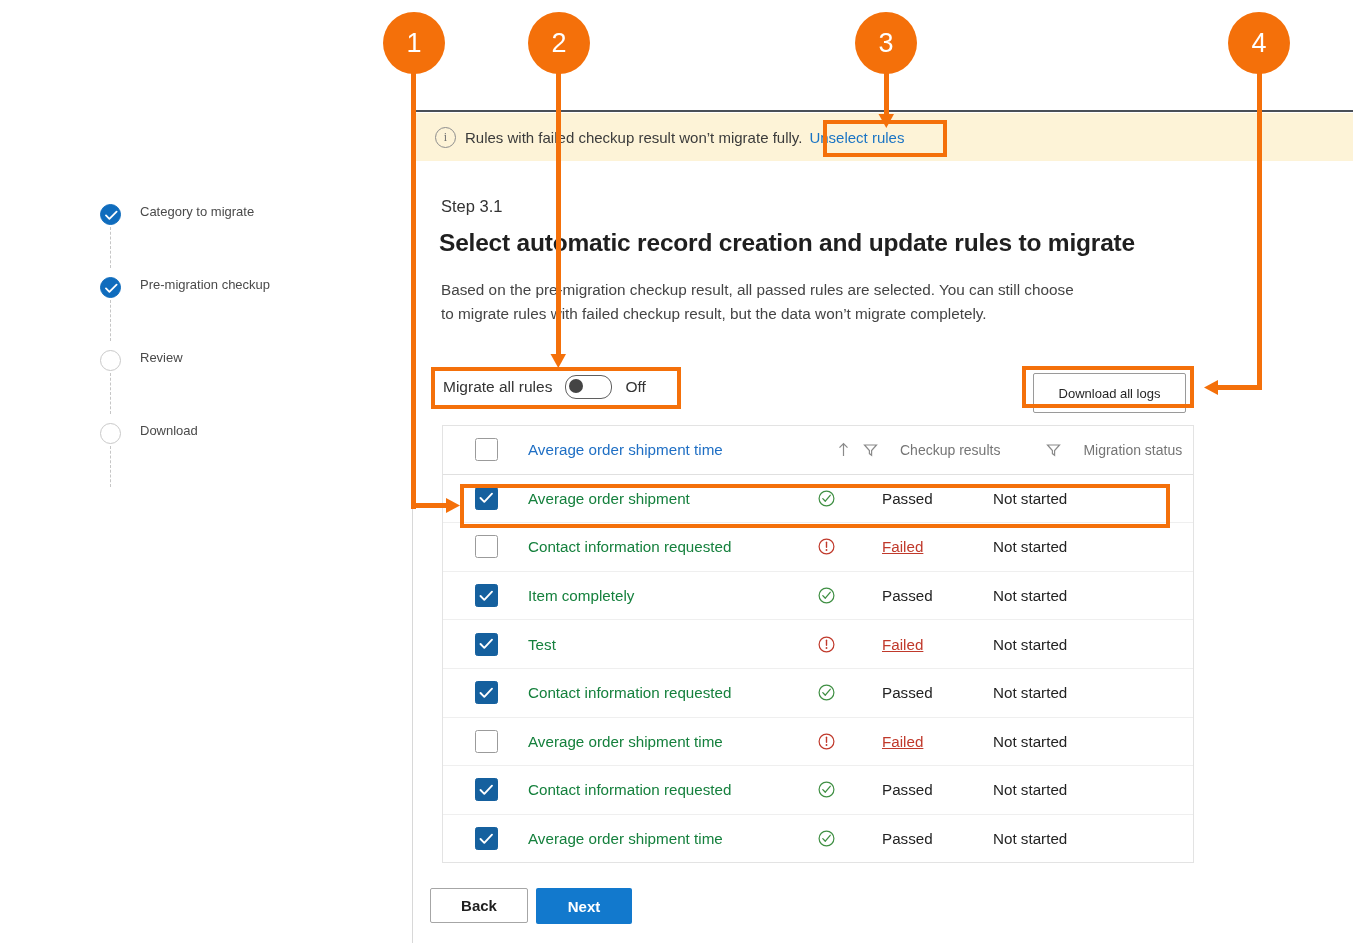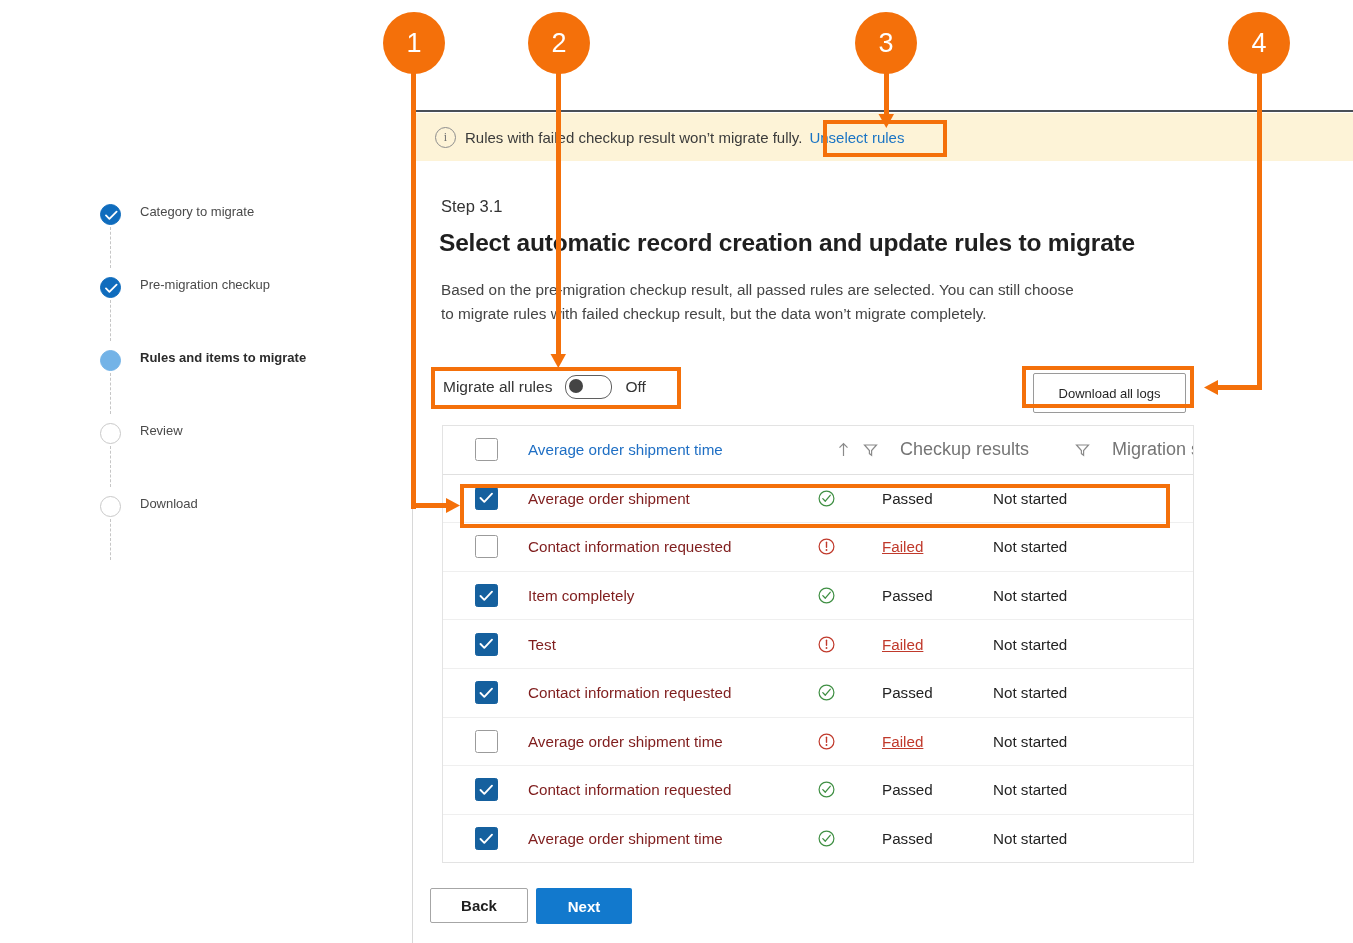--- a/index.html
+++ b/index.html
@@ -105,26 +105,26 @@
   }
   .tr.head{border-bottom:1px solid #e0e0e0;}
   .cb{
     width:23px;height:23px;box-sizing:border-box;margin-left:32px;
     border-radius:2.5px; cursor:pointer; flex:none;
     display:flex;align-items:center;justify-content:center;
   }
   .cb.off{border:1.6px solid #9b9b9b;background:#fff;}
   .cb.on{background:#15609e;border:1.6px solid #15609e;}
   .c-name{
-    margin-left:30px; width:290px; font-size:15.2px; color:#7f1d1d; flex:none;
+    margin-left:30px; width:290px; font-size:15.2px; color:#15803d; flex:none;
     white-space:nowrap; overflow:hidden;}
   .tr.head .c-name{color:#1f6fc4;}
   .hd-icons{display:flex;align-items:center;gap:14px;margin-left:20px;color:#8a8a8a;}
   .hd-sep{width:1px;height:21px;background:#dcdcdc;margin:0 11px;}
-  .hd-txt{font-size:18px;color:#757575;white-space:nowrap;}
+  .hd-txt{font-size:14px;color:#757575;white-space:nowrap;}
   .c-check{width:175px;display:flex;align-items:center;font-size:15.2px;flex:none;gap:36px;}
   .c-check .lbl{margin-left:11px;}
   .c-check.passed .lbl{color:#232323;}
   .c-check.failed .lbl{color:#c0392b;text-decoration:underline;}
   .c-status{font-size:15.2px;color:#232323;white-space:nowrap;}
 
   
   #btn-back{
     position:absolute;left:430px;top:888px;width:98px;height:35px;
     background:#fff;border:1px solid #a6a6a6;border-radius:2px;
@@ -160,25 +160,20 @@
       <div class="wz-label">Category to migrate</div>
     </div>
     <div class="wz-step">
       <div class="wz-dot done">
         <svg width="13" height="11" viewBox="0 0 13 11">
           <path d="M1 5.4 L4.4 8.8 L11.6 1.6" stroke="#ffffff" stroke-width="1.8" fill="none" stroke-linecap="round" stroke-linejoin="round"></path>
         </svg>
       </div>
       <div class="wz-line"></div>
       <div class="wz-label">Pre-migration checkup</div>
-    </div>
-    <div class="wz-step">
-      <div class="wz-dot current"></div>
-      <div class="wz-line"></div>
-      <div class="wz-label strong">Rules and items to migrate</div>
     </div>
     <div class="wz-step">
       <div class="wz-dot todo"></div>
       <div class="wz-line"></div>
       <div class="wz-label">Review</div>
     </div>
     <div class="wz-step">
       <div class="wz-dot todo"></div>
       <div class="wz-line"></div>
       <div class="wz-label">Download</div>

